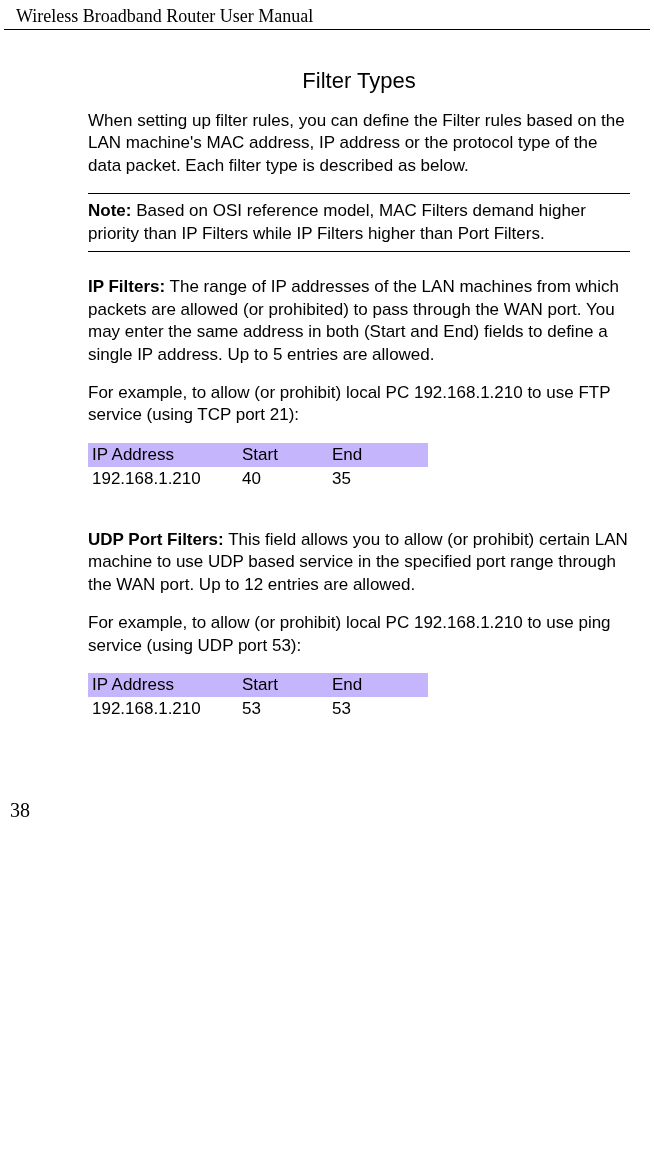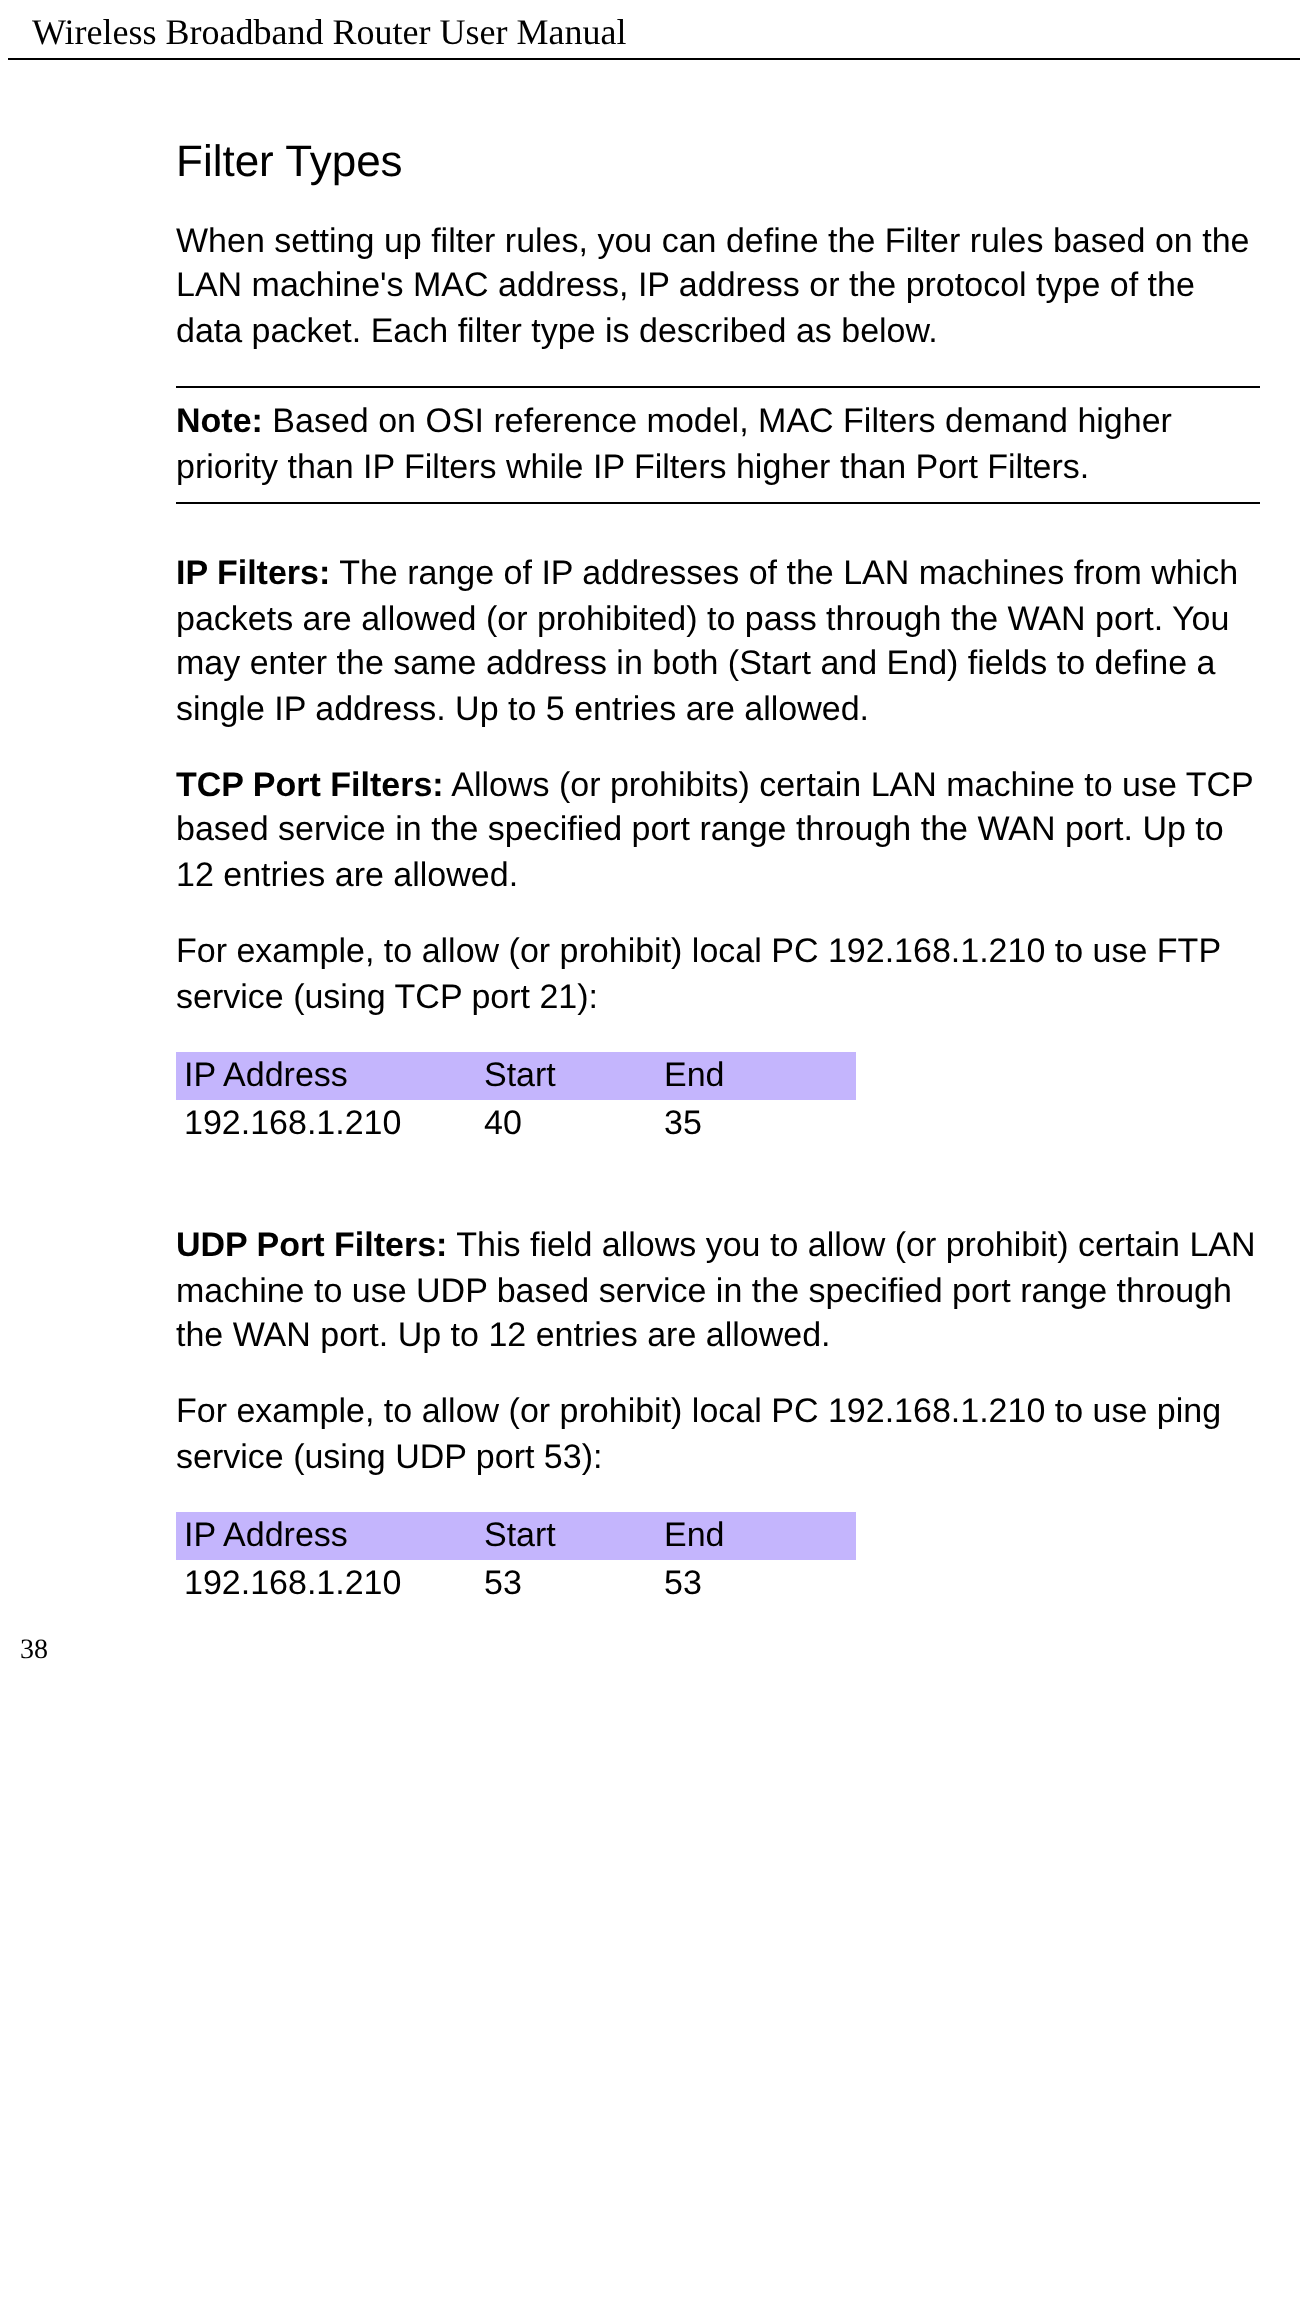--- a/index.html
+++ b/index.html
@@ -25,20 +25,21 @@
     margin: 0 4px 38px 4px;
   }
   .content {
     margin-left: 88px;
     margin-right: 24px;
   }
   h2.section {
     font-size: 22px;
     font-weight: 400;
     margin-bottom: 16px;
+    text-align: center;
   }
   p { margin-bottom: 16px; line-height: 1.32; }
   .note-box {
     border-top: 1px solid #000;
     border-bottom: 1px solid #000;
     padding: 6px 0;
     margin-bottom: 24px;
     line-height: 1.32;
   }
   .b { font-weight: 700; }
@@ -52,23 +53,23 @@
     font-weight: 400;
     padding: 2px 6px 2px 4px;
   }
   table.ex th { background: #c4b5fd; }
   table.ex .col1 { width: 150px; }
   table.ex .col2 { width: 90px; }
   table.ex .col3 { width: 100px; }
   .page-number {
     position: absolute;
     left: 10px;
-    bottom: 6px;
+    bottom: 18px;
     font-family: "Times New Roman", Times, serif;
-    font-size: 14px;
+    font-size: 20px;
   }
 </style>
 </head>
 <body>
 
 <div class="page">
 
   <div class="running-head">Wireless Broadband Router User Manual</div>
 
   <div class="content">
@@ -79,23 +80,20 @@
 
     <div class="note-box">
       <span class="b">Note:</span><span> Based on OSI reference model, MAC Filters demand higher priority than IP Filters while IP Filters higher than Port Filters.</span>
     </div>
 
 
     <p>
       <span class="b">IP Filters:</span><span> The range of IP addresses of the LAN machines from which packets are allowed (or prohibited) to pass through the WAN port. You may enter the same address in both (Start and End) fields to define a single IP address. Up to 5 entries are allowed.</span>
     </p>
 
-    <p>
-      <span class="b">TCP Port Filters:</span><span> Allows (or prohibits) certain LAN machine to use TCP based service in the specified port range through the WAN port. Up to 12 entries are allowed.</span>
-    </p>
 
     <p>For example, to allow (or prohibit) local PC 192.168.1.210 to use FTP service (using TCP port 21):</p>
 
     <table class="ex">
       <tbody>
           <tr>
         <th class="col1">IP Address</th>
         <th class="col2">Start</th>
         <th class="col3">End</th>
       </tr>

